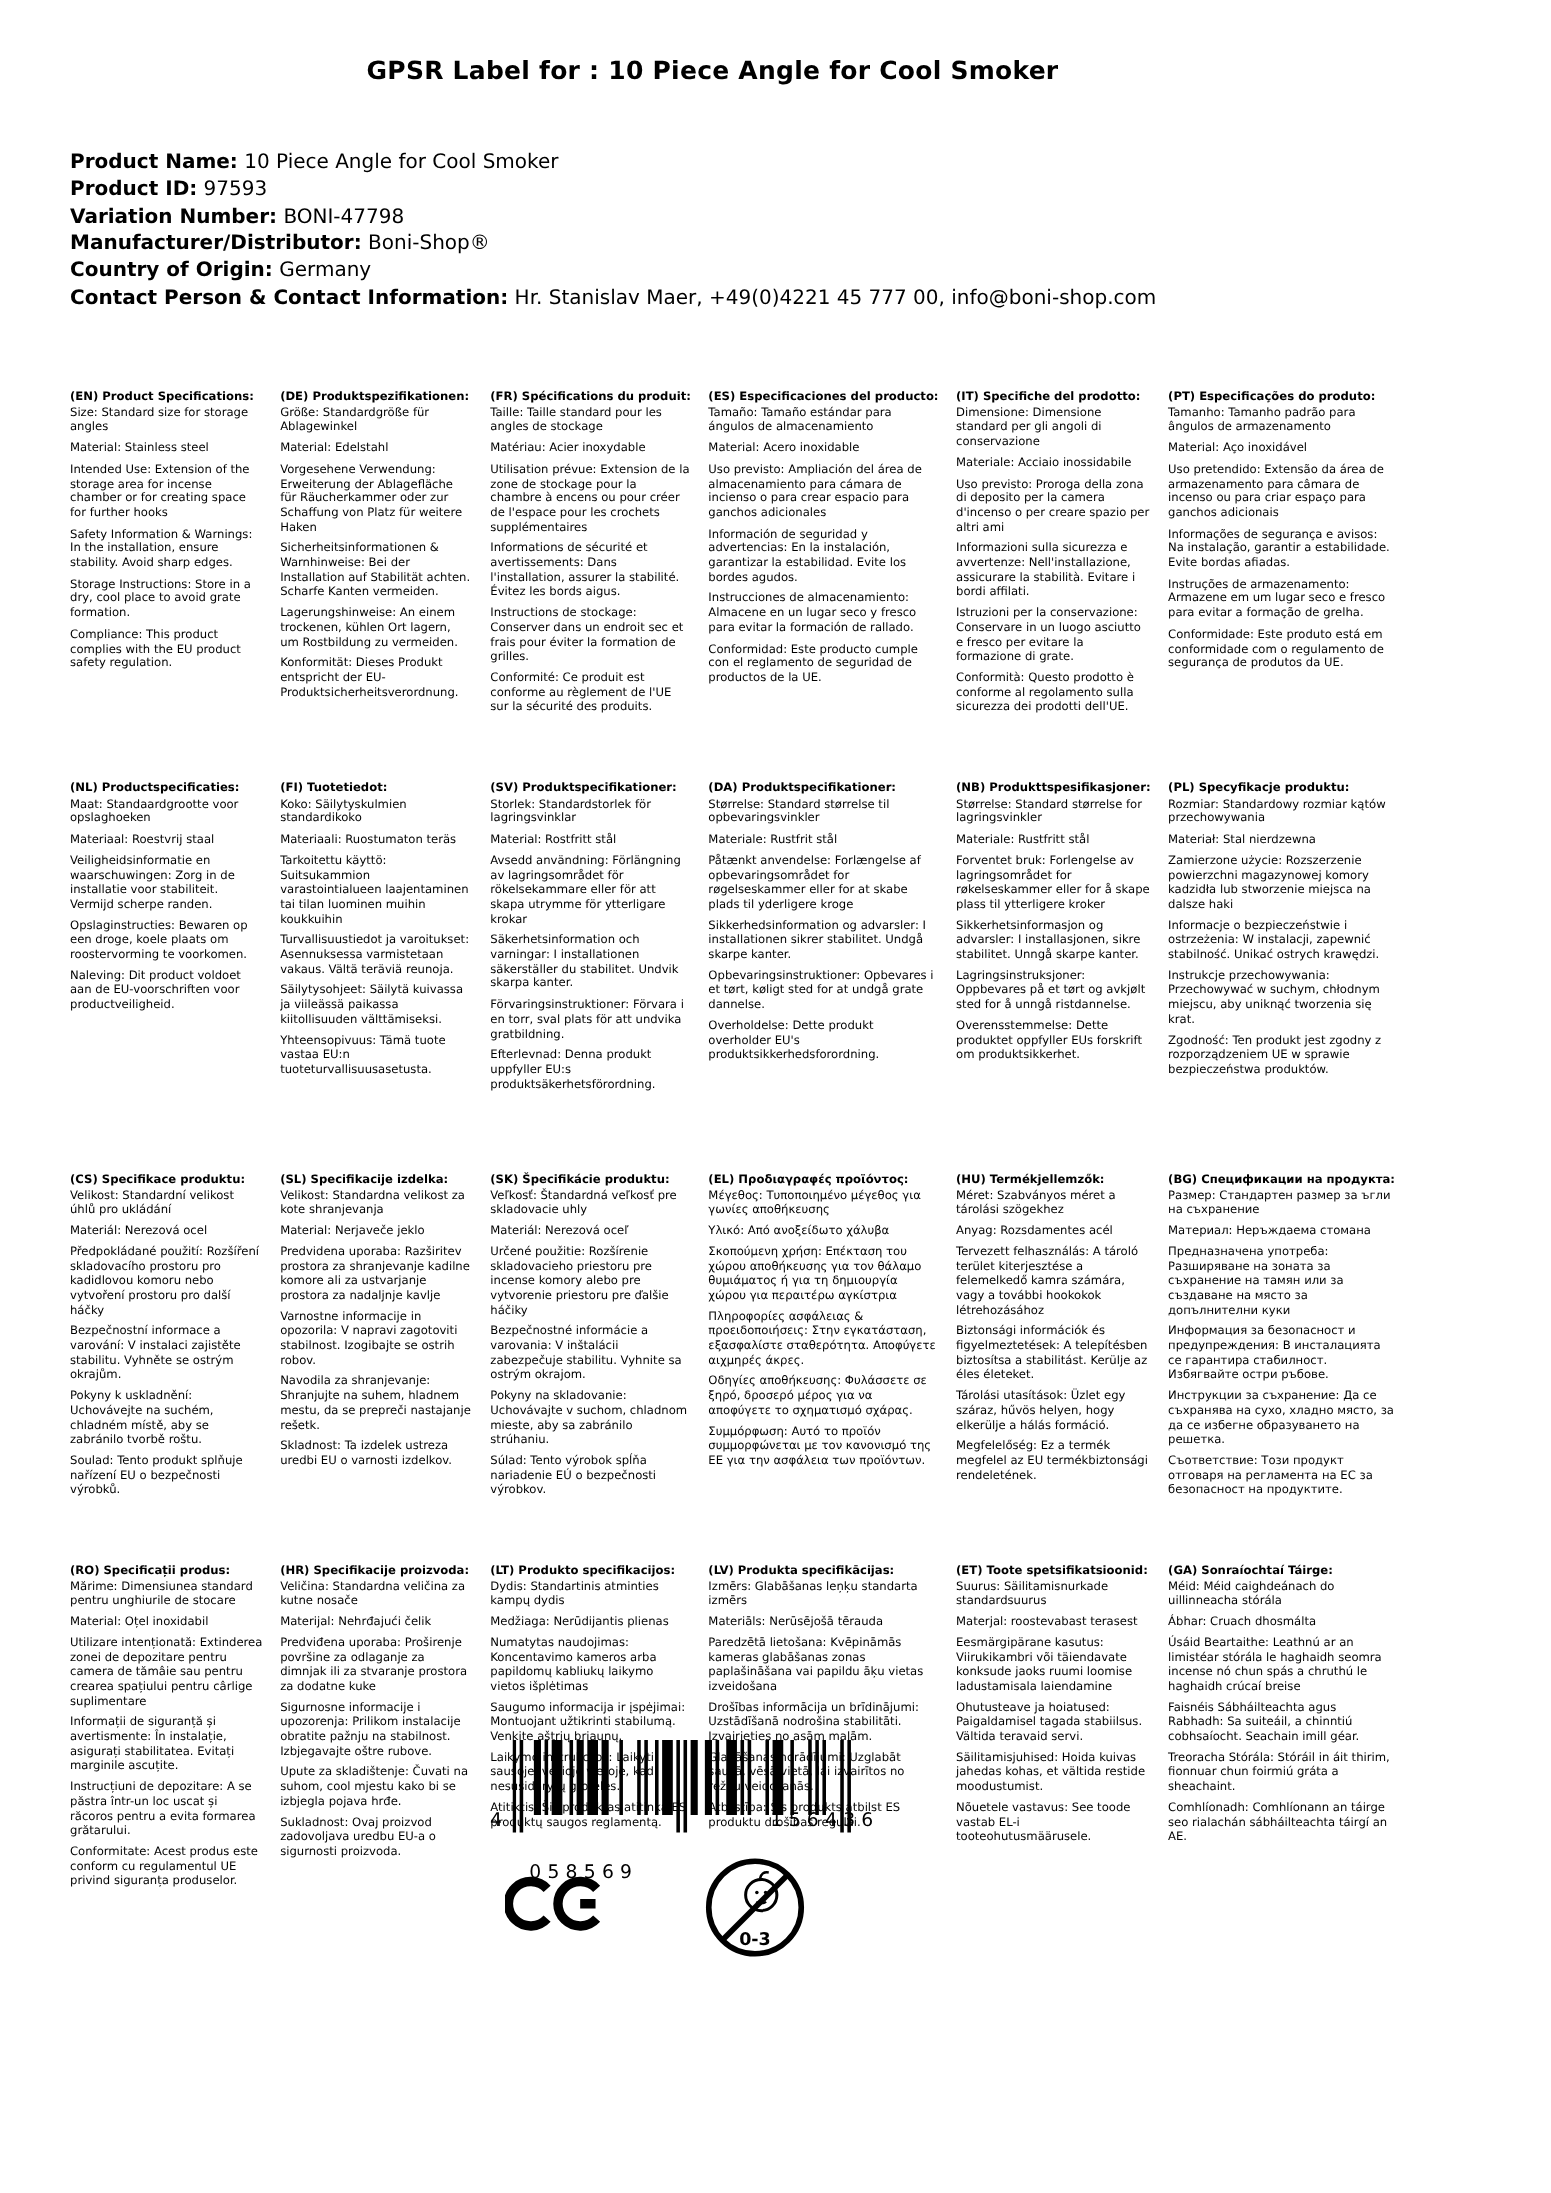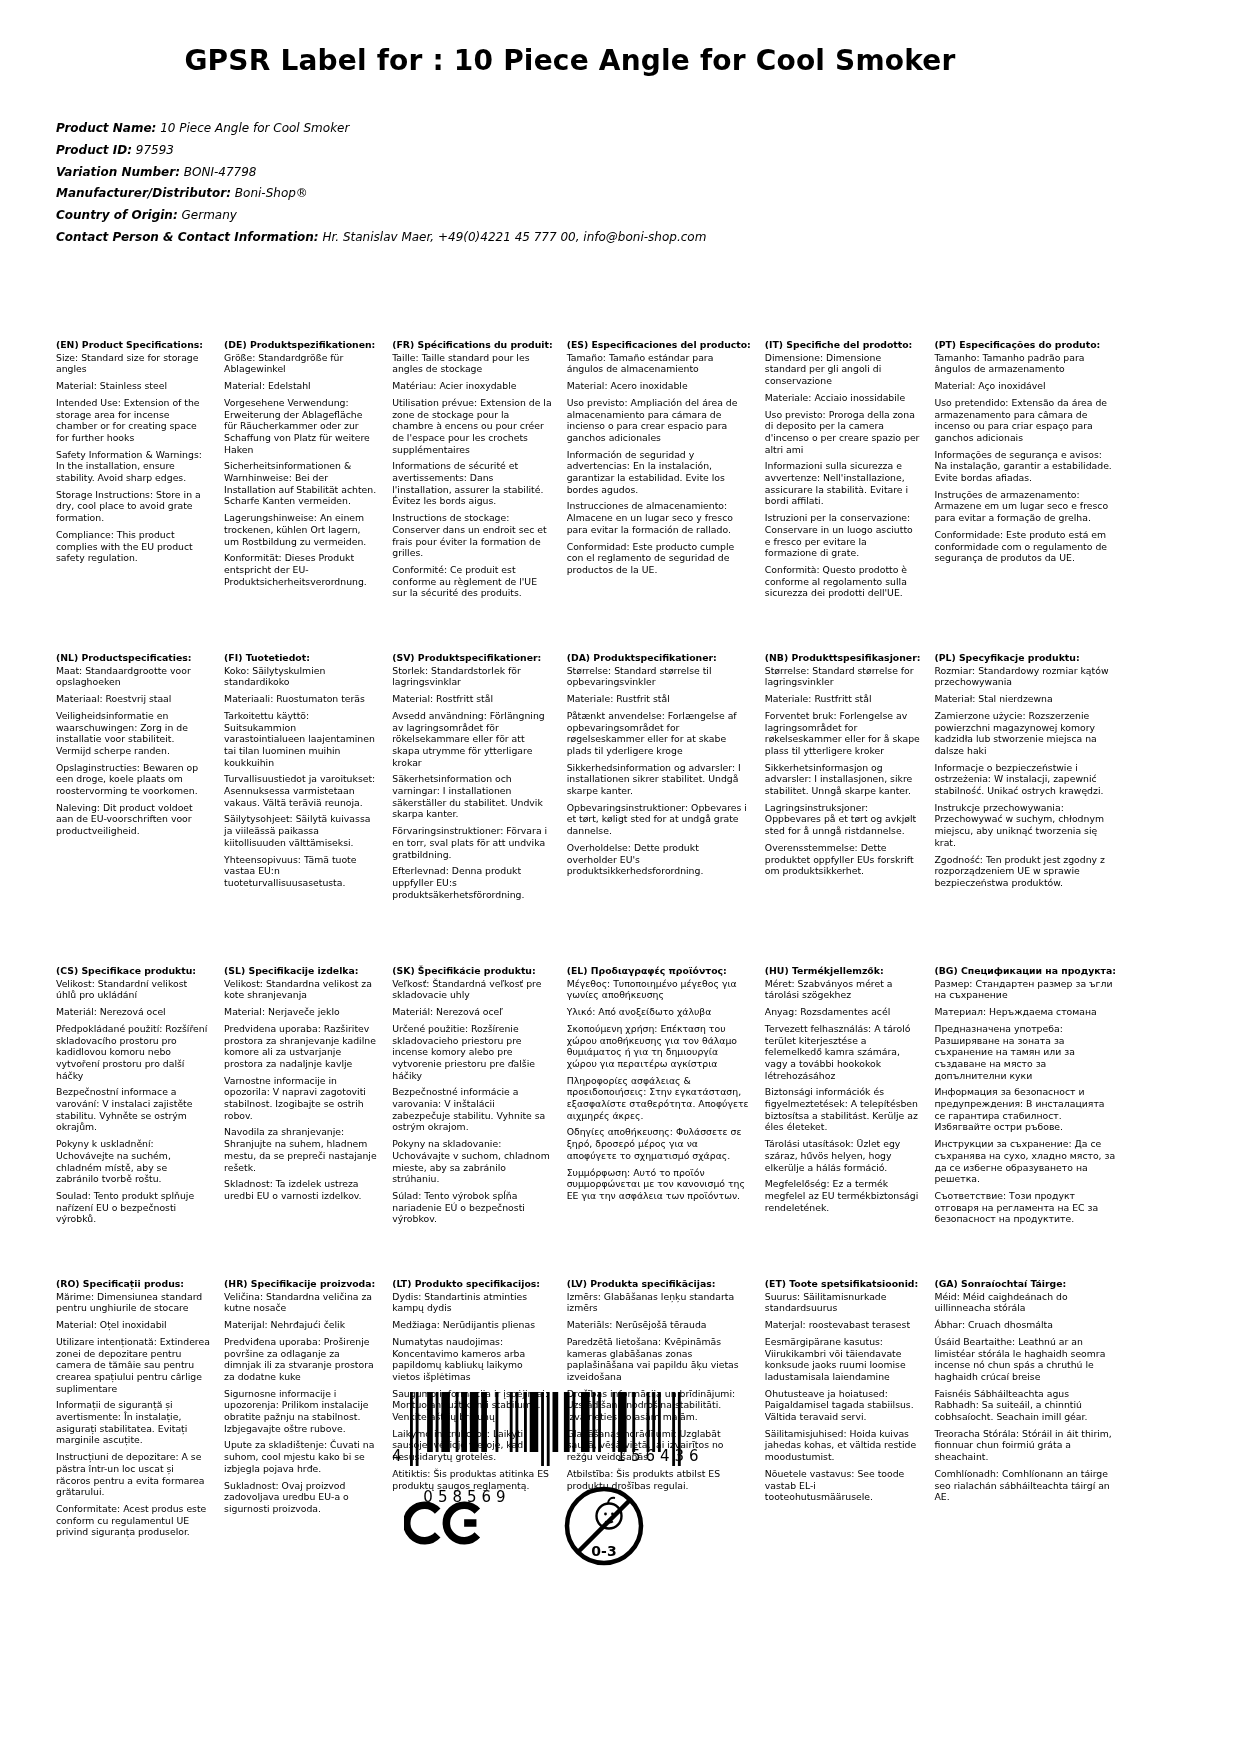--- a/index.html
+++ b/index.html
@@ -1,24 +1,24 @@
 <!DOCTYPE html>
 <html><head>
 <meta charset="utf-8">
 <style>
   html,body{margin:0;padding:0;background:#ffffff;}
   .page{position:relative;width:1241px;height:1754px;background:#fff;
         font-family:"DejaVu Sans",sans-serif;color:#000;overflow:hidden;}
   .doc-title{position:absolute;top:44px;left:0;width:1140px;text-align:center;
-             font-size:28px;font-weight:bold;letter-spacing:0.2px;}
-  .product-info{position:absolute;top:118px;left:56px;font-size:12px;line-height:21.8px;font-style:italic;}
+             font-size:20px;font-weight:bold;letter-spacing:0.2px;}
+  .product-info{position:absolute;top:118px;left:56px;font-size:16px;line-height:21.8px;}
   .pi-label{font-weight:bold;}
   .lang-grid{position:absolute;top:312px;left:56px;width:1060px;
              display:grid;grid-template-columns:repeat(6,1fr);column-gap:14px;
-             grid-template-rows:repeat(4,313px);align-items:start;margin-top:27px;}
+             grid-template-rows:repeat(4,313px);align-items:start;}
   .lang-cell{font-size:9.3px;line-height:11.7px;}
   .lang-header{font-weight:bold;white-space:nowrap;margin:0 0 1px 0;}
   .lang-cell p{margin:0 0 5px 0;}
   .barcode-wrap{position:absolute;left:410px;top:1392px;width:271px;height:86px;}
   .bc-digit{position:absolute;font-size:15px;color:#000;}
   .bc-first{left:-18px;top:55px;}
   .bc-g1{left:8px;top:55px;width:98px;text-align:center;letter-spacing:5px;margin-top:41px;}
   .bc-g2{left:141px;top:55px;width:122px;text-align:center;letter-spacing:5px;padding-left:48px;}
   .ce-mark{position:absolute;left:404px;top:1494px;}
   .age-warning{position:absolute;left:562px;top:1484px;}

